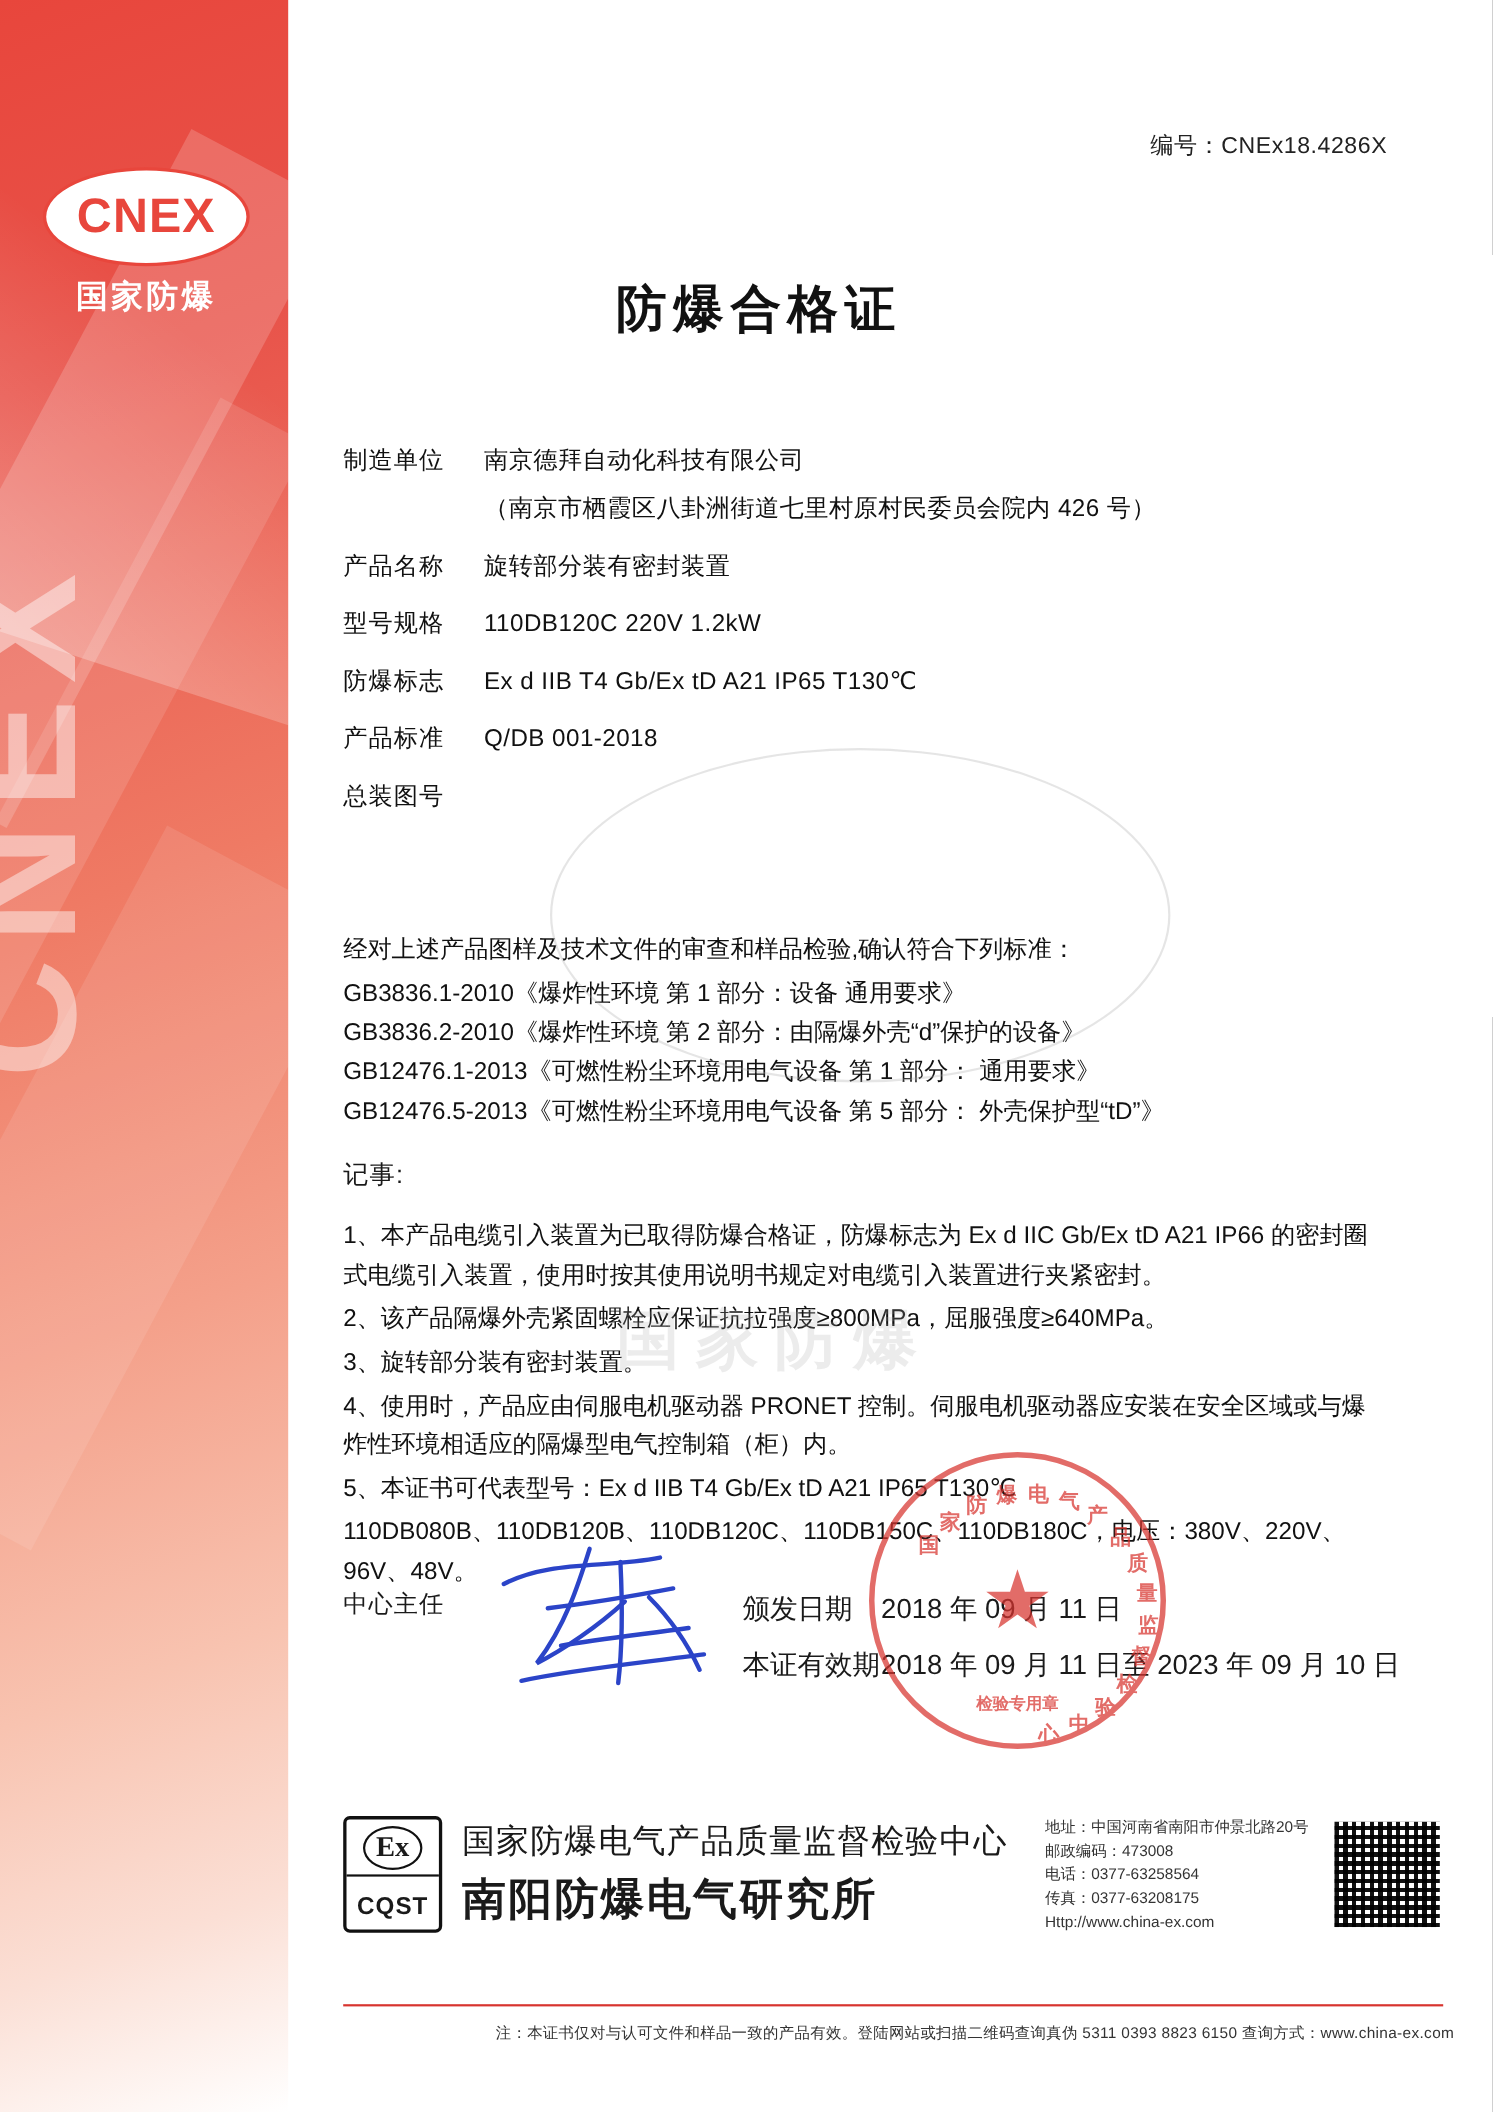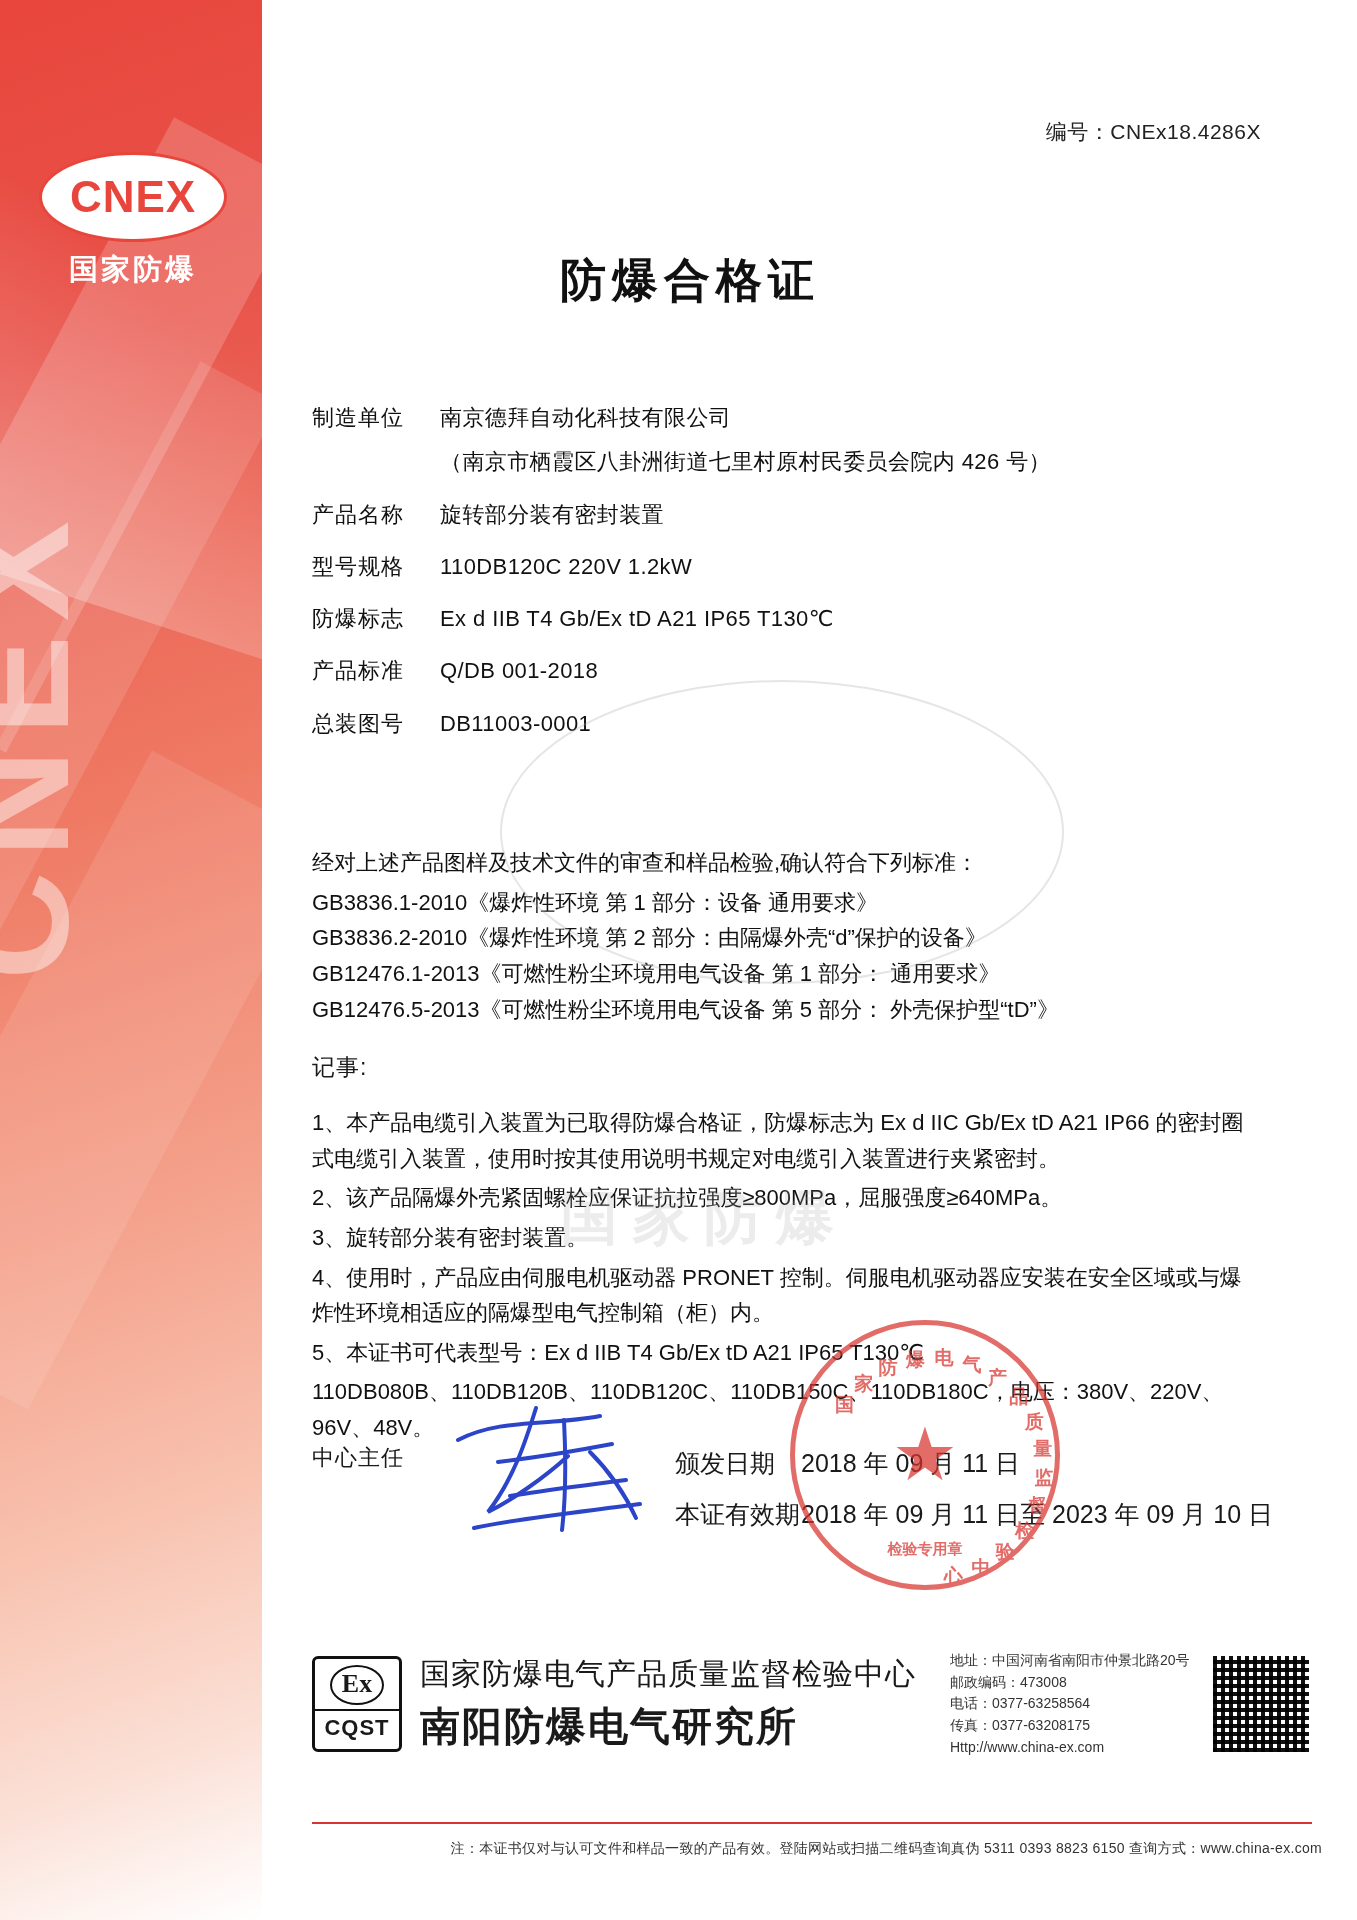--- a/index.html
+++ b/index.html
@@ -295,21 +295,21 @@
     width: 50px; height: 36px;
     line-height: 34px;
     margin: 0 auto 4px;
     font-family: "Liberation Serif", serif;
   }
   .ex-badge .ex-bottom {
     font-size: 22px;
     font-weight: 700;
     letter-spacing: 1px;
     border-top: 2px solid #111;
-    padding-top: 4px;
+    padding-top: 14px;
   }
   .org {
     flex: 0 0 auto;
   }
   .org .org-line1 {
     font-size: 30px;
     letter-spacing: 1px;
     margin-bottom: 4px;
   }
   .org .org-line2 {
@@ -401,21 +401,20 @@
       <div class="field-row">
         <div class="field-label">防爆标志</div>
         <div class="field-value">Ex d IIB T4 Gb/Ex tD A21 IP65 T130℃</div>
       </div>
       <div class="field-row">
         <div class="field-label">产品标准</div>
         <div class="field-value">Q/DB 001-2018</div>
       </div>
       <div class="field-row">
         <div class="field-label">总装图号</div>
-        <div class="field-value">DB11003-0001</div>
       </div>
     </div>
 
     <div class="standards">
       <div class="lead">经对上述产品图样及技术文件的审查和样品检验,确认符合下列标准：</div>
       <ul>
         <li>GB3836.1-2010《爆炸性环境  第 1 部分：设备  通用要求》</li>
         <li>GB3836.2-2010《爆炸性环境  第 2 部分：由隔爆外壳“d”保护的设备》</li>
         <li>GB12476.1-2013《可燃性粉尘环境用电气设备   第 1 部分：  通用要求》</li>
         <li>GB12476.5-2013《可燃性粉尘环境用电气设备   第 5 部分：  外壳保护型“tD”》</li>

